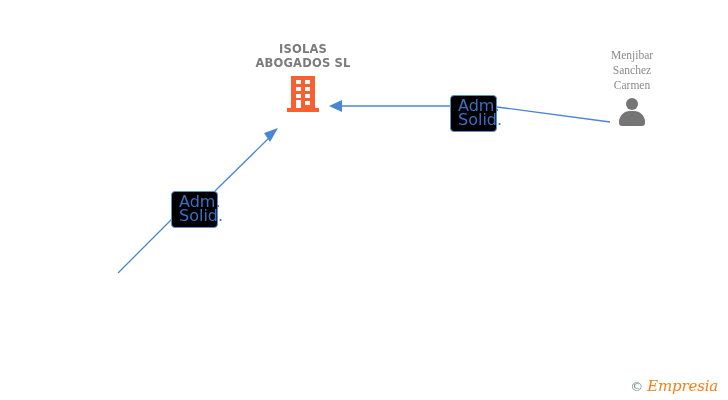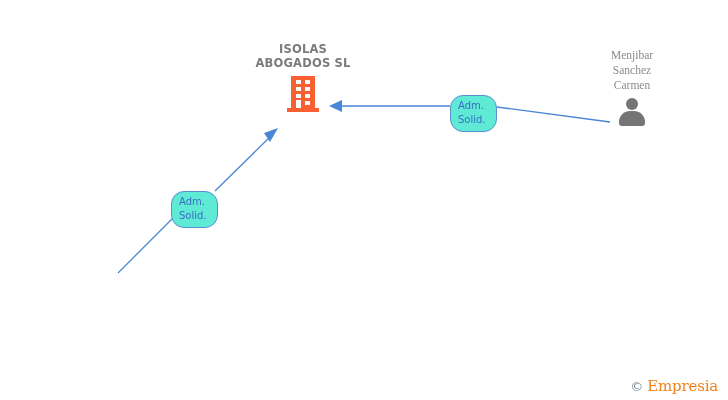--- a/index.html
+++ b/index.html
@@ -124,25 +124,25 @@
     top: 13px;
     width: 26px;
     height: 15px;
     background: #757575;
     border-radius: 11px 11px 3px 3px;
   }
 
   
   .rel-label {
     position: absolute;
-    background: #5eead4;
+    background: #000000;
     border: 1px solid #5a8fd6;
-    border-radius: 13px;
+    border-radius: 4px;
     color: #3a6fc4;
-    font-size: 10px;
+    font-size: 16px;
     line-height: 14px;
     padding: 3px 7px 4px 7px;
     white-space: pre-line;
     box-sizing: border-box;
   }
   .rel-label.r-right { left: 450px; top: 95px; width: 47px; }
   .rel-label.r-left  { left: 171px; top: 191px; width: 47px; }
 
   
   .watermark {
@@ -153,20 +153,21 @@
     align-items: center;
     gap: 4px;
   }
   .watermark .copy {
     font-size: 13px;
     color: #6d8b92;
     line-height: 1;
   }
   .watermark .brand {
     font-family: "DejaVu Serif", serif;
+    font-style: italic;
     font-size: 15px;
     color: #f0811a;
     line-height: 1;
     letter-spacing: -0.2px;
   }
 </style>
 </head>
 <body>
 
 <div id="canvas">

